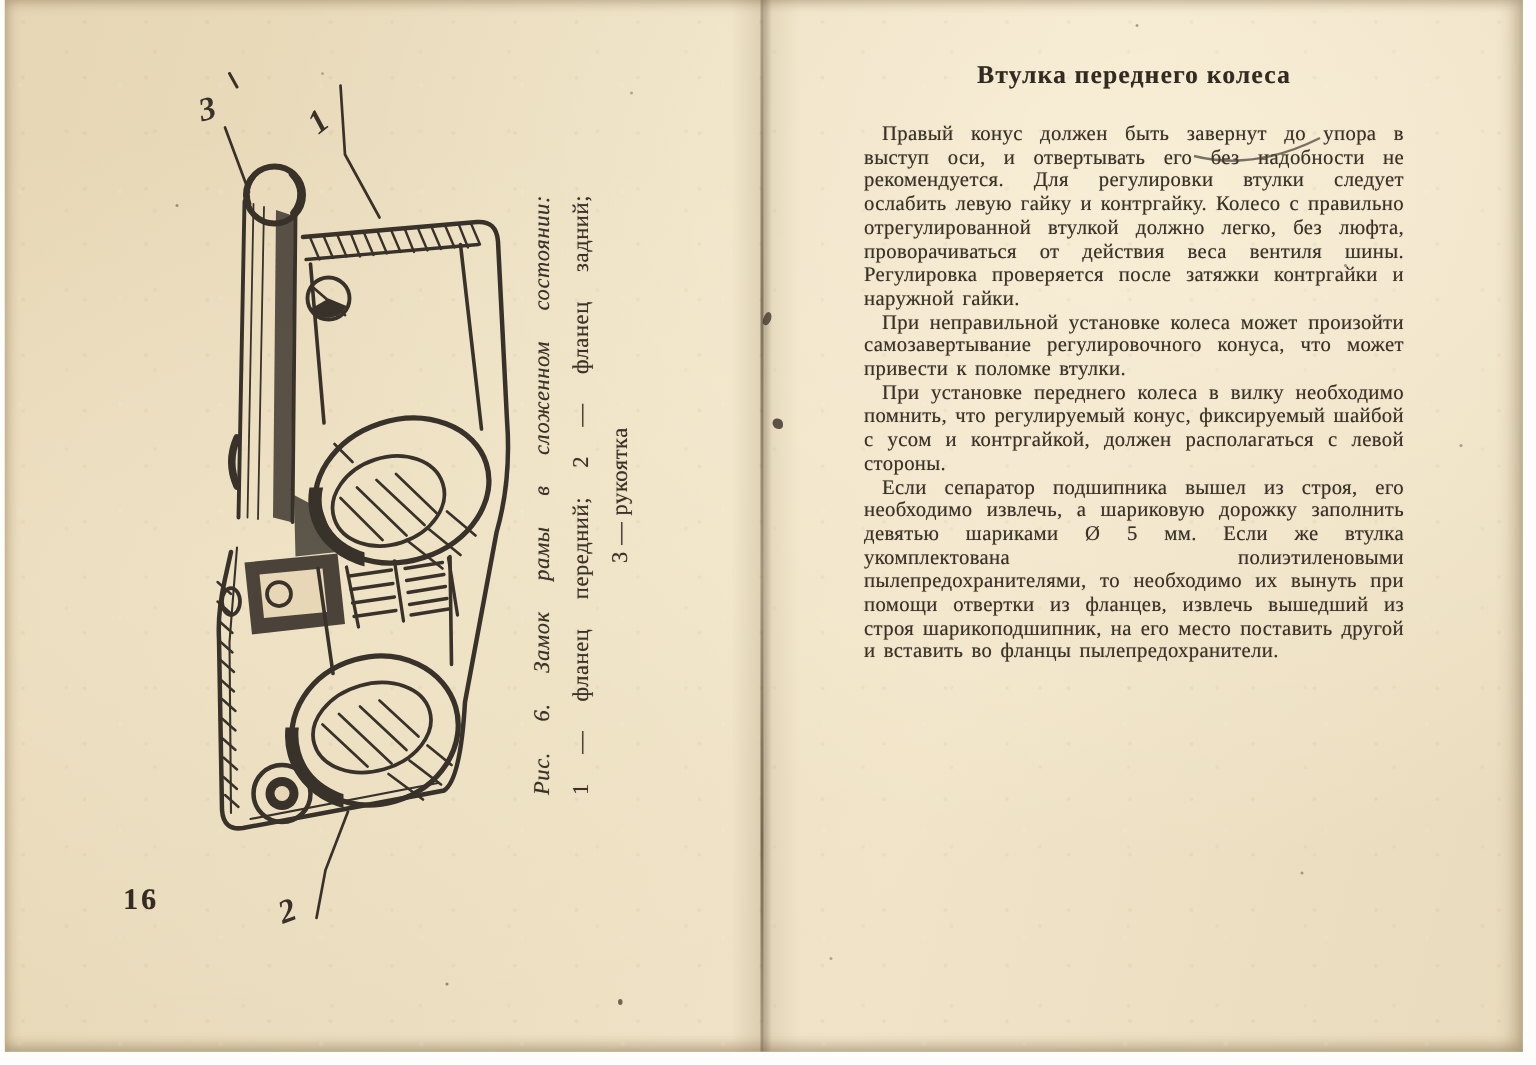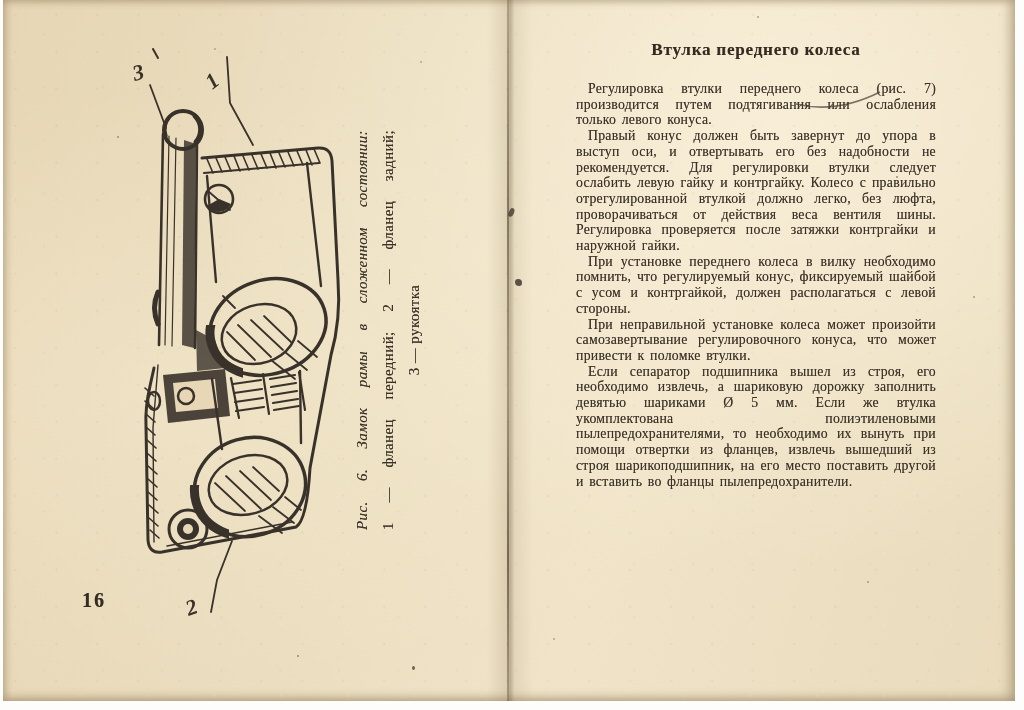--- a/index.html
+++ b/index.html
@@ -213,24 +213,23 @@
         <div class="cap-line">1 — фланец передний; 2 — фланец задний;</div>
         <div class="cap-line cap-center">3 — рукоятка</div>
       </div>
 
       <div class="pagenum">16</div>
     </div>
 
     <div class="page page-right">
       <div class="column">
         <h1>Втулка переднего колеса</h1>
-        <p lang="ru">Регулировка втулки переднего колеса (рис. 7) производится путем подтягивания или ослабления только левого конуса.</p>
         <p lang="ru">Правый конус должен быть завернут до упора в выступ оси, и отвертывать его без надобности не рекомендуется. Для регулировки втулки следует ослабить левую гайку и контргайку. Колесо с правильно отрегулированной втулкой должно легко, без люфта, проворачиваться от действия веса вентиля шины. Регулировка проверяется после затяжки контргайки и наружной гайки.</p>
+        <p lang="ru">При неправильной установке колеса может произойти самозавертывание регулировочного конуса, что может привести к поломке втулки.</p>
         <p lang="ru">При установке переднего колеса в вилку необходимо помнить, что регулируемый конус, фиксируемый шайбой с усом и контргайкой, должен располагаться с левой стороны.</p>
-        <p lang="ru">При неправильной установке колеса может произойти самозавертывание регулировочного конуса, что может привести к поломке втулки.</p>
         <p lang="ru">Если сепаратор подшипника вышел из строя, его необходимо извлечь, а шариковую дорожку заполнить девятью шариками Ø 5 мм. Если же втулка укомплектована полиэтиленовыми пылепредохранителями, то необходимо их вынуть при помощи отвертки из фланцев, извлечь вышедший из строя шарикоподшипник, на его место поставить другой и вставить во фланцы пылепредохранители.</p>
       </div>
       <svg class="swash" viewBox="0 0 96 28">
         <path d="M6,18 Q46,28 90,6" stroke="#453c30" stroke-width="1.6" fill="none" opacity="0.7"></path>
       </svg>
     </div>
 
     <div class="speck" style="left:506px;top:208px;width:5px;height:9px;opacity:.75;transform:rotate(25deg);border-radius:40% 60% 50% 50%;"></div>
     <div class="speck" style="left:512px;top:279px;width:7px;height:7px;opacity:.8;border-radius:45% 55% 40% 60%;"></div>
     <div class="speck" style="left:409px;top:666px;width:3px;height:4px;opacity:.7;"></div>

